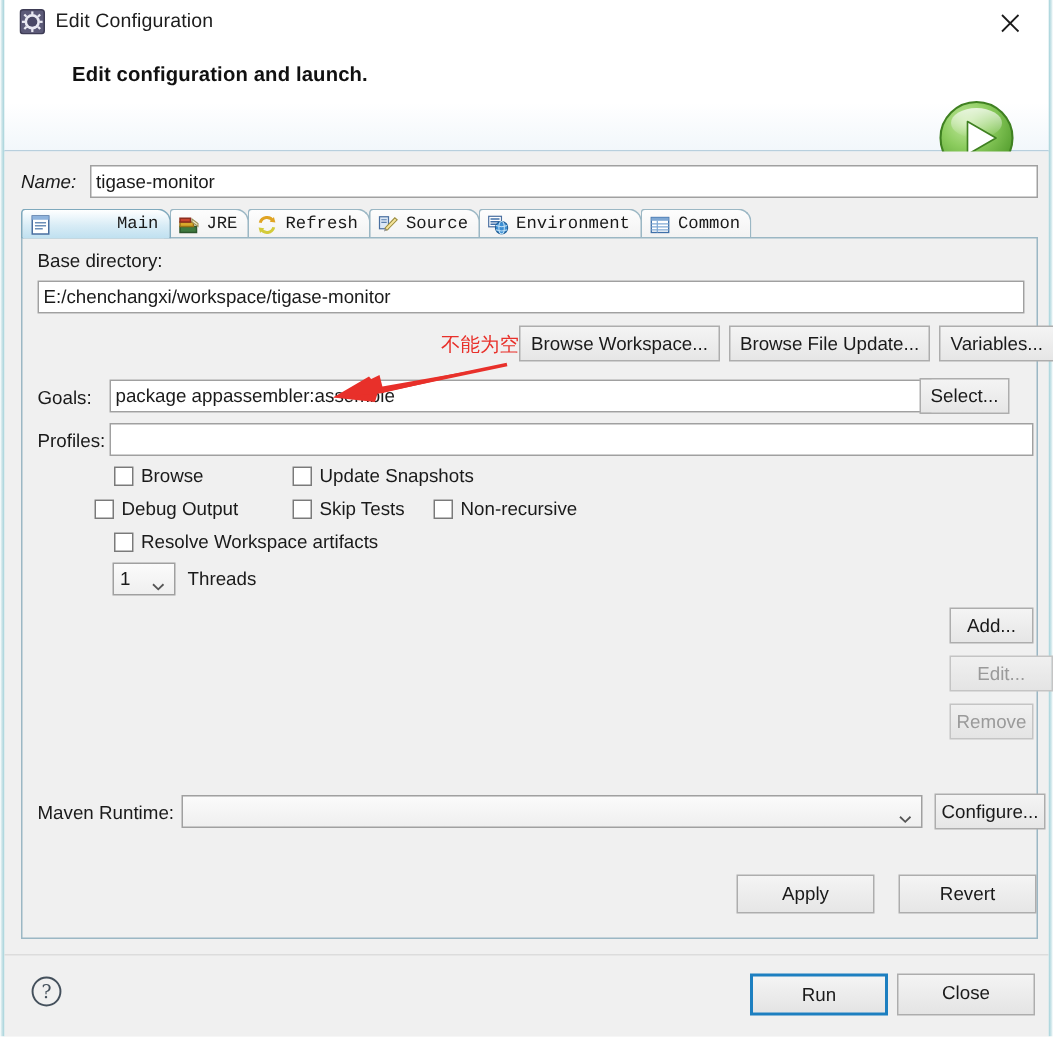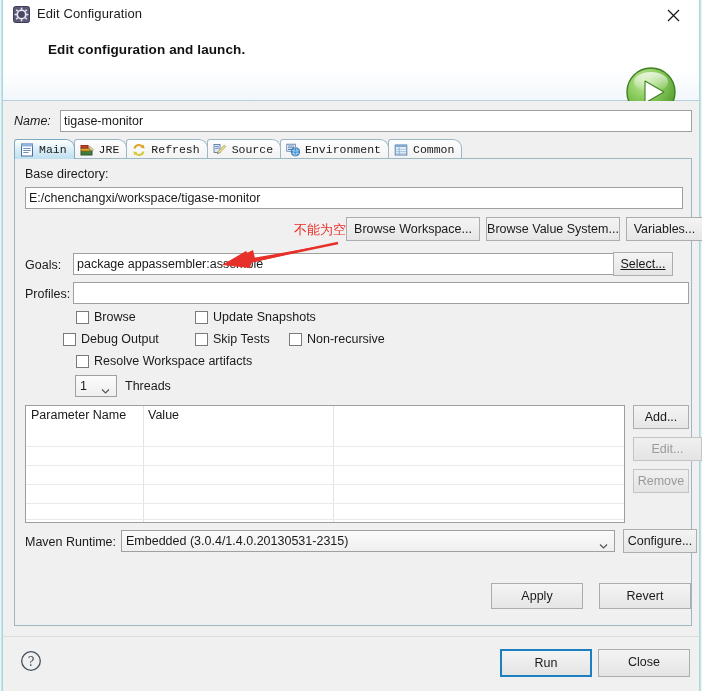--- a/index.html
+++ b/index.html
@@ -156,20 +156,21 @@
     font-family: "Liberation Mono", monospace;
     font-size: 11.5px;
     color: #1a1a1a;
     white-space: nowrap;
     cursor: default;
   }
   .tab.selected {
     background: linear-gradient(to bottom, #ffffff 0%, #d8ecf6 55%, #bfe0f0 100%);
     border-color: #7fa9bd;
     z-index: 3;
+    gap: 39px;
   }
   .tab .ticon {
     width: 14px; height: 14px;
     margin-right: 5px;
     flex: 0 0 auto;
     display: block;
   }
   #tabbody {
     position: absolute;
     left: 0; top: 20px;
@@ -506,26 +507,26 @@
 
       </div>
 
       <div id="tabbody">
 
         <span class="lbl" style="left:10px; top:8px;">Base directory:</span>
 
         <input class="txtin" type="text" style="left: 10px; top: 28px; width: 658px;" value="E:/chenchangxi/workspace/tigase-monitor">
 
         <div class="btn" style="left:331px; top:58px; width:134px;">Browse Workspace...</div>
-        <div class="btn" style="left:471px; top:58px; width:134px;">Browse Value System...</div>
+        <div class="btn" style="left:471px; top:58px; width:134px;">Browse File Update...</div>
         <div class="btn" style="left:611px; top:58px; width:77px;">Variables...</div>
 
         <span class="lbl" style="left:10px; top:99px;">Goals:</span>
         <input class="txtin" type="text" style="left: 58px; top: 94px; width: 548px;" value="package appassembler:assemble">
-        <div class="btn" style="left:598px; top:93px; width:60px;text-decoration:underline;">Select...</div>
+        <div class="btn" style="left:598px; top:93px; width:60px;">Select...</div>
 
         <span class="lbl" style="left:10px; top:128px;">Profiles:</span>
         <input class="txtin" type="text" style="left: 58px; top: 123px; width: 616px;" value="">
 
         <div class="cbrow" style="left:61px; top:151px;">
           <span class="cbox"></span>
           <span class="cblabel">Browse</span>
         </div>
         <div class="cbrow" style="left:180px; top:151px;">
           <span class="cbox"></span>
@@ -553,42 +554,27 @@
         <div class="combo" style="left:60px; top:216px; width:42px;">
           <span>1</span>
           <span class="arrow">
             <svg width="9" height="9" viewBox="0 0 9 9">
               <polyline points="1,3 4.5,6.4 8,3" fill="none" stroke="#555" stroke-width="1.2"></polyline>
             </svg>
           </span>
         </div>
         <span class="lbl" style="left:110px; top:220px;">Threads</span>
 
-        <div id="ptable" style="left:10px; top:246px; width:600px; height:118px;">
-          <div class="thead">
-            <div class="th" style="width:117px;">Parameter Name</div>
-            <div class="th" style="width:190px;">Value</div>
-            <div class="th" style="flex:1;"></div>
-          </div>
-          <div class="vsep" style="left:117px; height:116px;"></div>
-          <div class="vsep" style="left:307px; height:116px;"></div>
-          <div class="hrow" style="top:40px; width:598px;"></div>
-          <div class="hrow" style="top:59px; width:598px;"></div>
-          <div class="hrow" style="top:78px; width:598px;"></div>
-          <div class="hrow" style="top:97px; width:598px;"></div>
-          <div class="hrow" style="top:113px; width:598px;"></div>
-        </div>
 
         <div class="btn" style="left:618px; top:246px; width:56px;">Add...</div>
         <div class="btn disabled" style="left:618px; top:278px; width:69px;">Edit...</div>
         <div class="btn disabled" style="left:618px; top:310px; width:56px;">Remove</div>
 
         <span class="lbl" style="left:10px; top:376px;">Maven Runtime:</span>
         <div class="combo" style="left:106px; top:371px; width:494px;">
-          <span>Embedded (3.0.4/1.4.0.20130531-2315)</span>
           <span class="arrow">
             <svg width="9" height="9" viewBox="0 0 9 9">
               <polyline points="1,3 4.5,6.4 8,3" fill="none" stroke="#555" stroke-width="1.2"></polyline>
             </svg>
           </span>
         </div>
         <div class="btn" style="left:608px; top:370px; width:74px;">Configure...</div>
 
         <div class="btn" style="left:476px; top:424px; width:92px; height:26px; line-height:24px;">Apply</div>
         <div class="btn" style="left:584px; top:424px; width:92px; height:26px; line-height:24px;">Revert</div>

